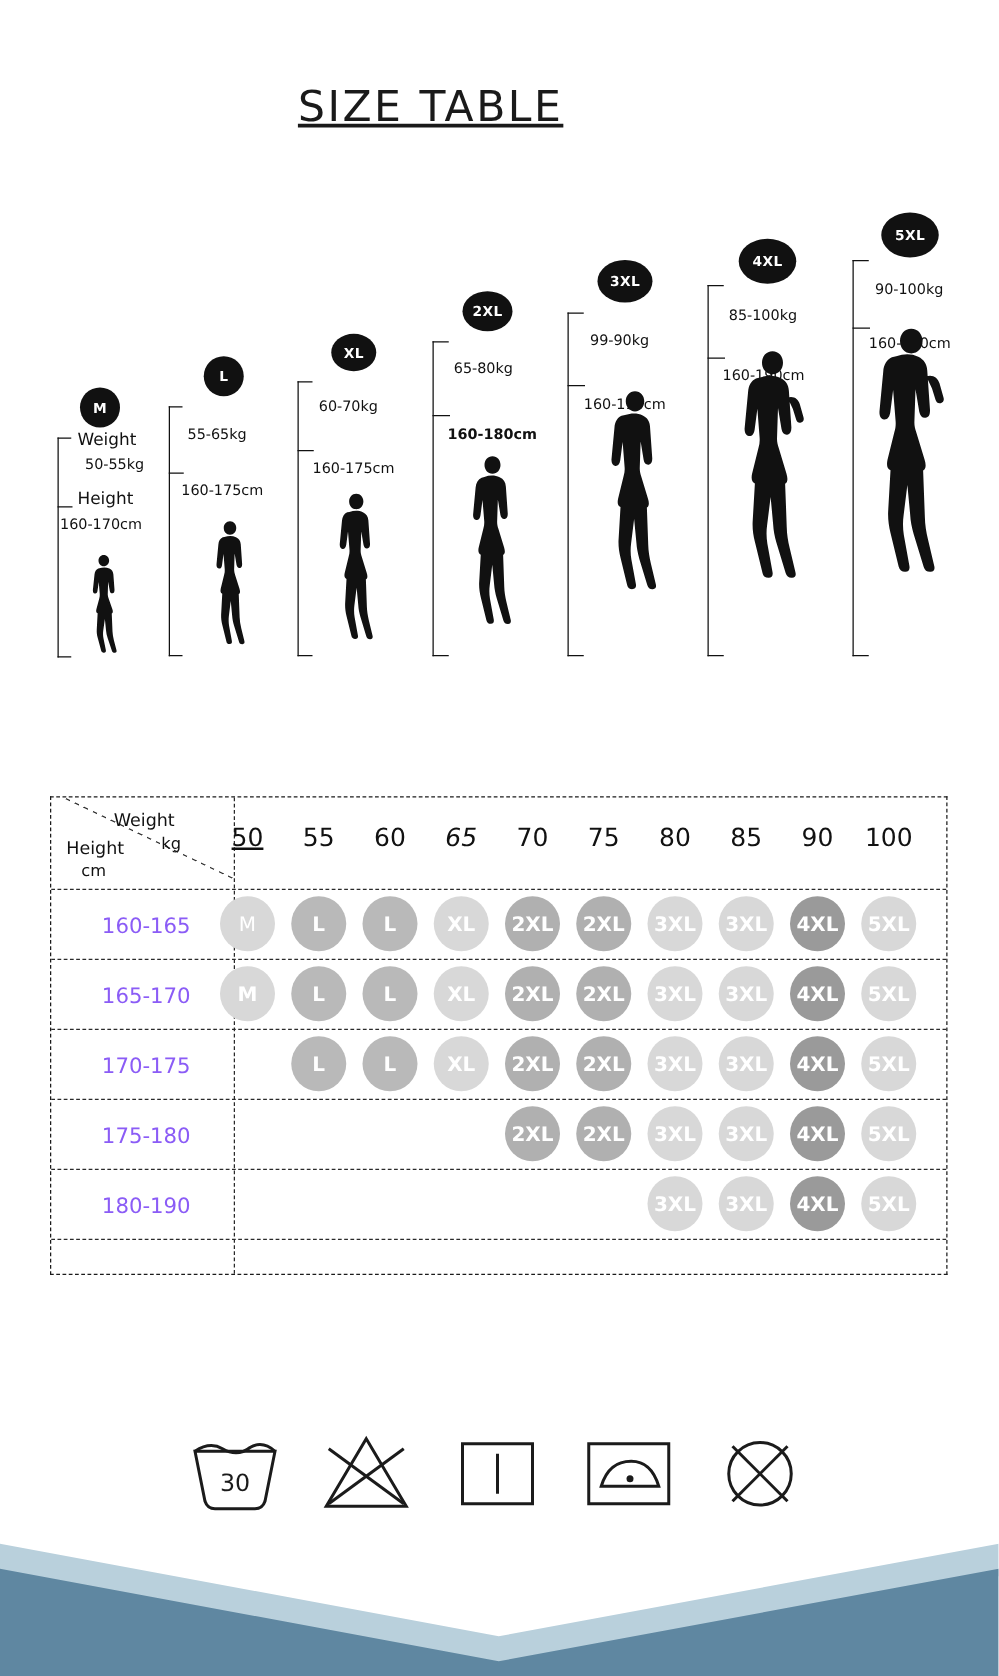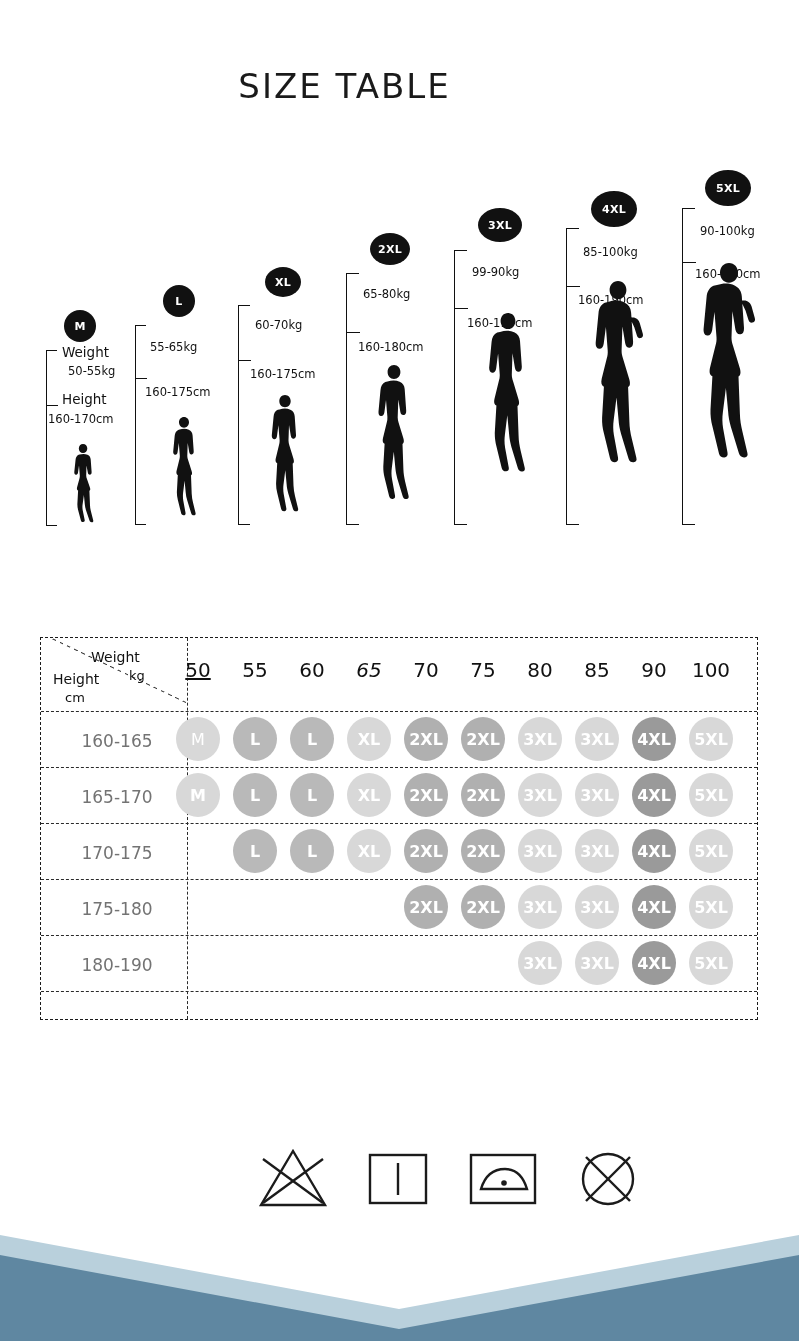--- a/index.html
+++ b/index.html
@@ -19,20 +19,21 @@
   #title {
     position: absolute;
     top: 66px;
     left: 0;
     width: 689px;
     text-align: center;
     font-size: 34px;
     letter-spacing: 2px;
     color: #1a1a1a;
     font-family: "DejaVu Sans", sans-serif;
+    text-decoration: underline;
   }
 
   
   #figures {
     position: absolute;
     top: 150px;
     left: 0;
     width: 799px;
     height: 440px;
   }
@@ -117,21 +118,21 @@
     font-size: 20px;
     color: #111;
     width: 58px;
   }
   .row-head {
     position: absolute;
     left: 10px;
     width: 132px;
     text-align: center;
     font-size: 17px;
-    color: #737373;
+    color: #8b5cf6;
   }
   .cell {
     position: absolute;
     width: 44px;
     height: 44px;
     border-radius: 50%;
     display: flex;
     align-items: center;
     justify-content: center;
     color: #ffffff;
@@ -215,21 +216,21 @@
       <svg width="56" height="132" viewBox="0 0 56 132">
         <path fill="#111" d="M27 2c3.4 0 5.7 2.8 5.7 6.1 0 3.4-2.3 6.2-5.7 6.2s-5.7-2.8-5.7-6.2C21.3 4.8 23.6 2 27 2z
         M21.5 16.5c3.8-1.2 7.6-1.2 10.8.2 2.8 1.2 4.2 3.6 4.4 6.6l1.3 18.6c.1 2.2-.6 3.6-2.2 3.8-1.6.2-2.6-.8-3-2.9l-1.8-10.7-.5 15.5c0 1.8.4 3.2.9 4.8l4 13c.8 2.6.7 4.5-.7 5.1l.8 22c.1 3.6.7 7 1.5 10.5l3 12.3c.5 1.8-.1 2.9-1.7 3-1.7.1-2.8-.6-3.3-2.4l-4.7-15.5c-.9-3.2-1.5-6-1.7-9.4l-1.3-13.8-1.8 14.2c-.4 3.3-.3 6.4.2 9.5l2.6 14.3c.4 1.8-.3 2.9-2 3-1.6.1-2.8-.7-3.2-2.5l-3.9-15.9c-.8-3.3-1.2-6.4-1.1-9.9l1.1-19.7c-1.6-.7-2-2.4-1.4-5l3.2-13.1c.5-1.7.7-3.2.6-5l-1.2-14.9-1.4 10.7c-.4 2.3-1.3 3.5-3 3.3-1.6-.2-2.3-1.8-2.2-4l1.8-18.7c.2-3.1 1.7-5.6 4.2-6.7z"></path>
       </svg>
     </div>
   </div>
 
   <div class="fig-group">
     <div class="badge" style="left:370px; top:83px; width:40px; height:32px;">2XL</div>
     <div class="lbl" style="left:363px; top:137px;">65-80kg</div>
-    <div class="lbl" style="left:358px; top:190px;">160-180cm</div>
+    <div class="lbl" style="left:358px; top:190px;font-weight:bold;">160-180cm</div>
     <div class="brace" style="left:346px; top:123px; width:12px; height:250px;"></div>
     <div class="tick" style="left:346px; top:182px; width:14px;"></div>
     <div class="man" style="left:364px; top:213px;">
       <svg width="62" height="163" viewBox="0 0 62 163">
         <path fill="#111" d="M30 2c3.8 0 6.4 3.1 6.4 6.9 0 3.8-2.6 7-6.4 7s-6.4-3.2-6.4-7C23.6 5.1 26.2 2 30 2z
         M23.5 18.5c4.3-1.4 8.6-1.4 12.2.3 3.2 1.4 4.8 4.1 5 7.5l1.5 21.5c.1 2.5-.7 4.1-2.5 4.3-1.8.2-3-.9-3.4-3.3l-2-12.3-.6 18c0 2 .4 3.7 1 5.5l4.6 15c.9 3 .8 5.2-.8 5.9l.9 25.4c.1 4.1.8 8.1 1.7 12.1l3.4 14.2c.6 2.1-.1 3.3-2 3.5-1.9.1-3.2-.7-3.8-2.8l-5.4-17.9c-1-3.7-1.7-6.9-2-10.8l-1.5-15.9-2 16.4c-.5 3.8-.4 7.4.2 11l3 16.5c.4 2.1-.4 3.3-2.2 3.4-1.9.1-3.2-.8-3.7-2.9l-4.5-18.3c-.9-3.8-1.4-7.4-1.3-11.4l1.3-22.7c-1.8-.8-2.3-2.8-1.6-5.8l3.7-15.1c.6-1.9.8-3.7.7-5.7l-1.4-17.2-1.6 12.3c-.4 2.6-1.5 4-3.4 3.8-1.9-.2-2.7-2.1-2.5-4.6l2-21.5c.3-3.6 2-6.5 4.8-7.8z"></path>
       </svg>
     </div>
   </div>
 
@@ -354,20 +355,27 @@
 
   <div class="cell" style="left:477px; top:303px; background:#d8d8d8;">3XL</div>
   <div class="cell" style="left:534px; top:303px; background:#d8d8d8;">3XL</div>
   <div class="cell" style="left:591px; top:303px; background:#9a9a9a;">4XL</div>
   <div class="cell" style="left:648px; top:303px; background:#d8d8d8;">5XL</div>
 
 </div>
 
 <div id="care">
 
+  <div class="care-item" style="left:148px; top:20px;">
+    <svg width="80" height="66" viewBox="0 0 80 66">
+      <path d="M8 16 L72 16 L64 56 Q62 62 56 62 L24 62 Q18 62 16 56 Z" fill="none" stroke="#1b1b1b" stroke-width="2.4"></path>
+      <path d="M8 16 Q20 8 30 14 Q42 21 52 13 Q62 7 72 16" fill="none" stroke="#1b1b1b" stroke-width="2.4"></path>
+      <text x="40" y="48" font-family="DejaVu Sans, sans-serif" font-size="19" text-anchor="middle" fill="#1b1b1b">30</text>
+    </svg>
+  </div>
 
   <div class="care-item" style="left:253px; top:20px;">
     <svg width="80" height="66" viewBox="0 0 80 66">
       <path d="M40 6 L72 60 L8 60 Z" fill="none" stroke="#1b1b1b" stroke-width="2.4"></path>
       <line x1="10" y1="14" x2="70" y2="58" stroke="#1b1b1b" stroke-width="2.4"></line>
       <line x1="70" y1="14" x2="10" y2="58" stroke="#1b1b1b" stroke-width="2.4"></line>
     </svg>
   </div>
 
   <div class="care-item" style="left:358px; top:20px;">

